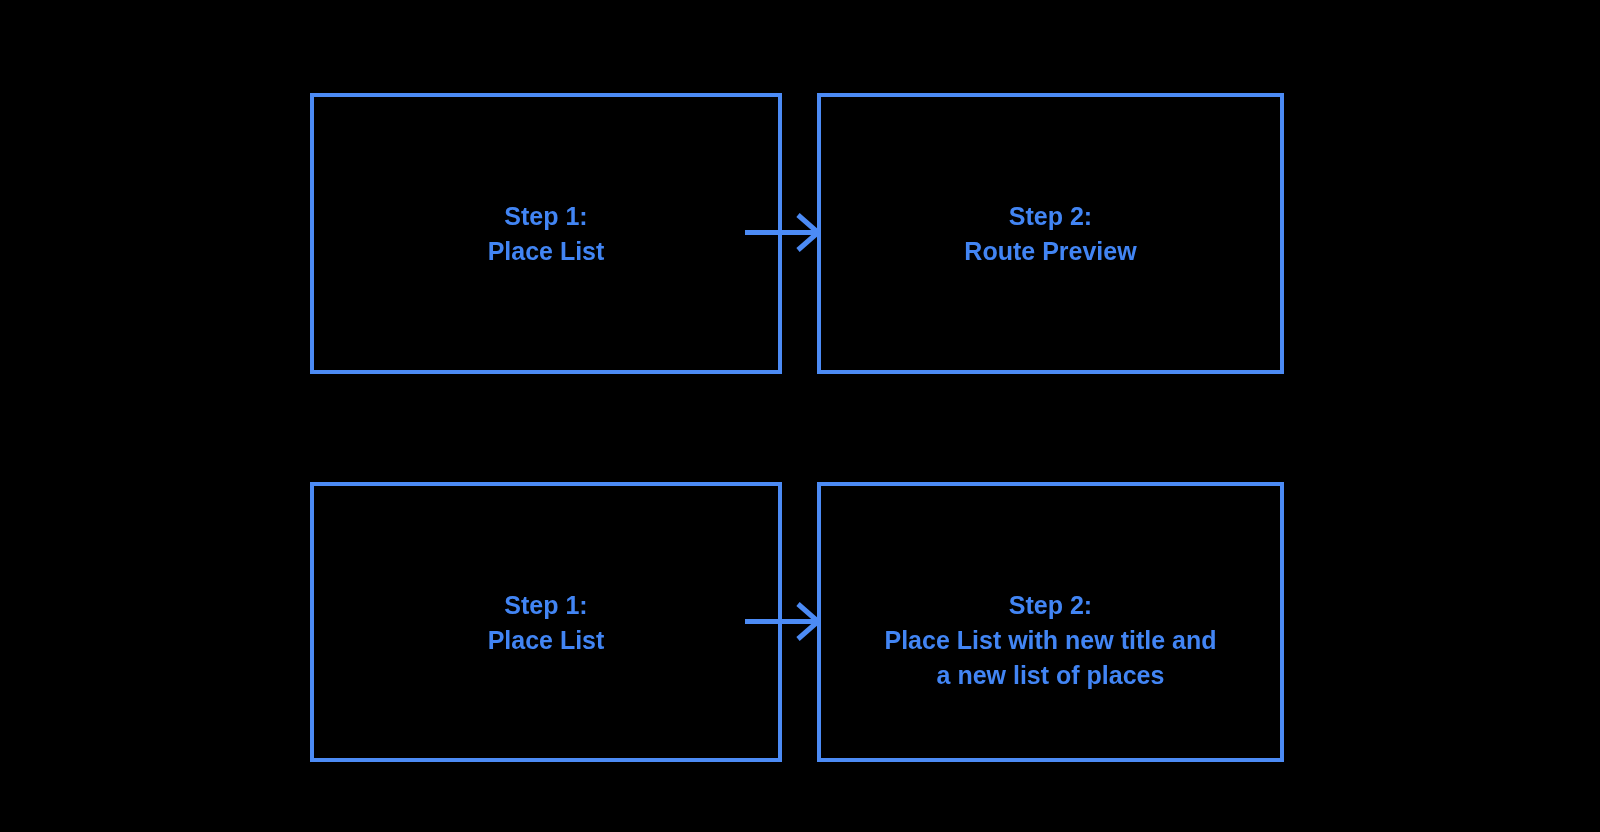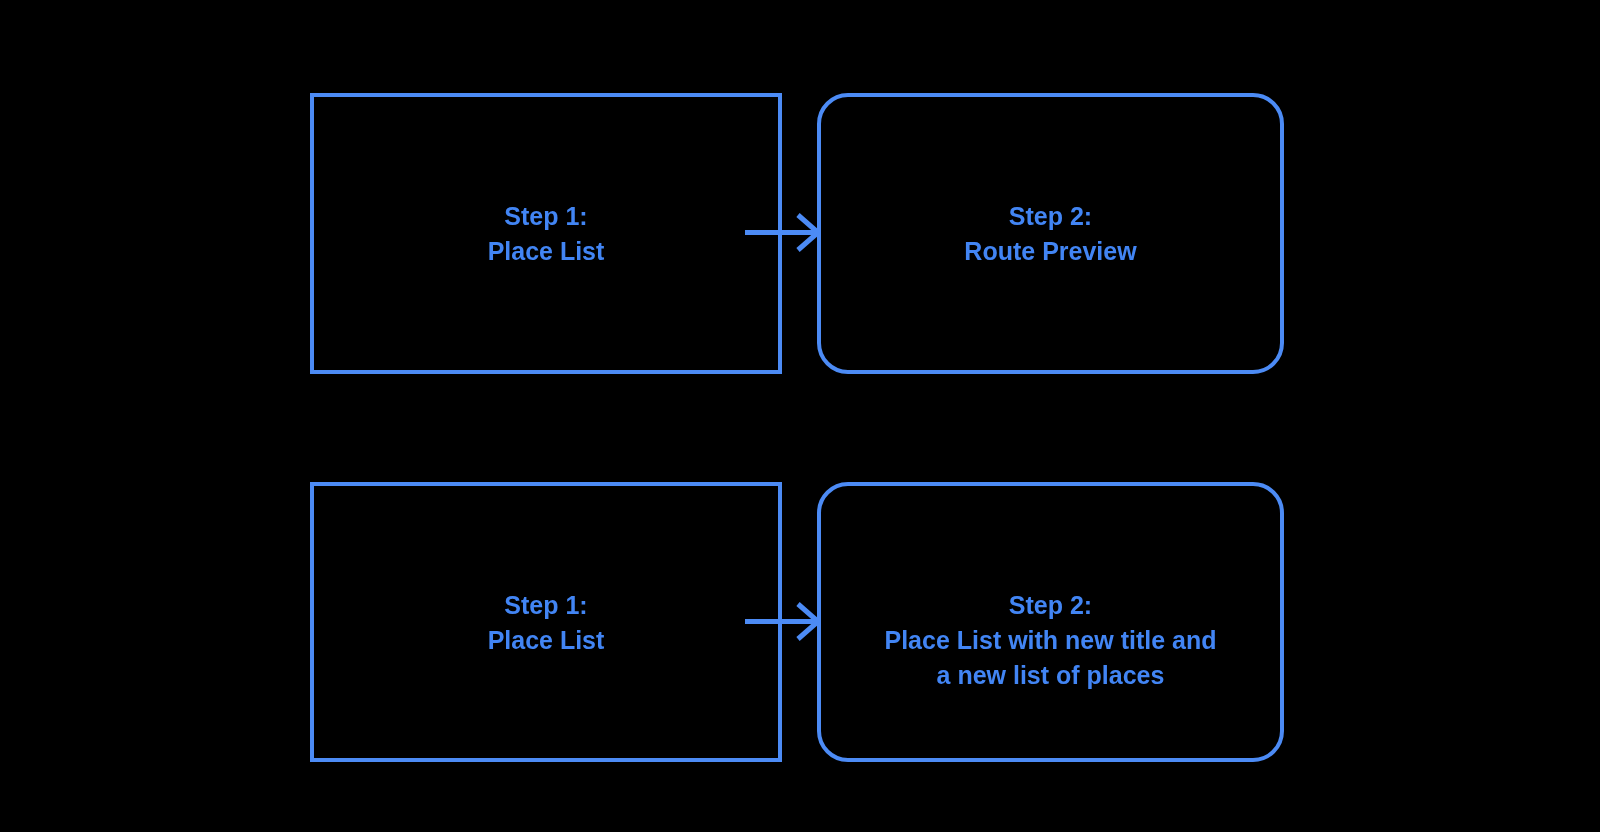--- a/index.html
+++ b/index.html
@@ -29,21 +29,21 @@
     margin-top: 102px;
     font-size: 25px;
     line-height: 35px;
     font-weight: bold;
     color: var(--text);
     text-align: center;
     white-space: pre-line;
   }
   
   .col-left  { left: 310px; width: 472px; }
-  .col-right { left: 817px; width: 467px; border-radius: 31px; }
+  .col-right { left: 817px; width: 467px; }
   .row-top    { top: 93px;  height: 281px; }
   .row-bottom { top: 482px; height: 280px; }
 
   .flow-arrow {
     position: absolute;
     left: 745px;
     width: 76px;
     height: 45px;
     color: var(--accent);
     display: block;

